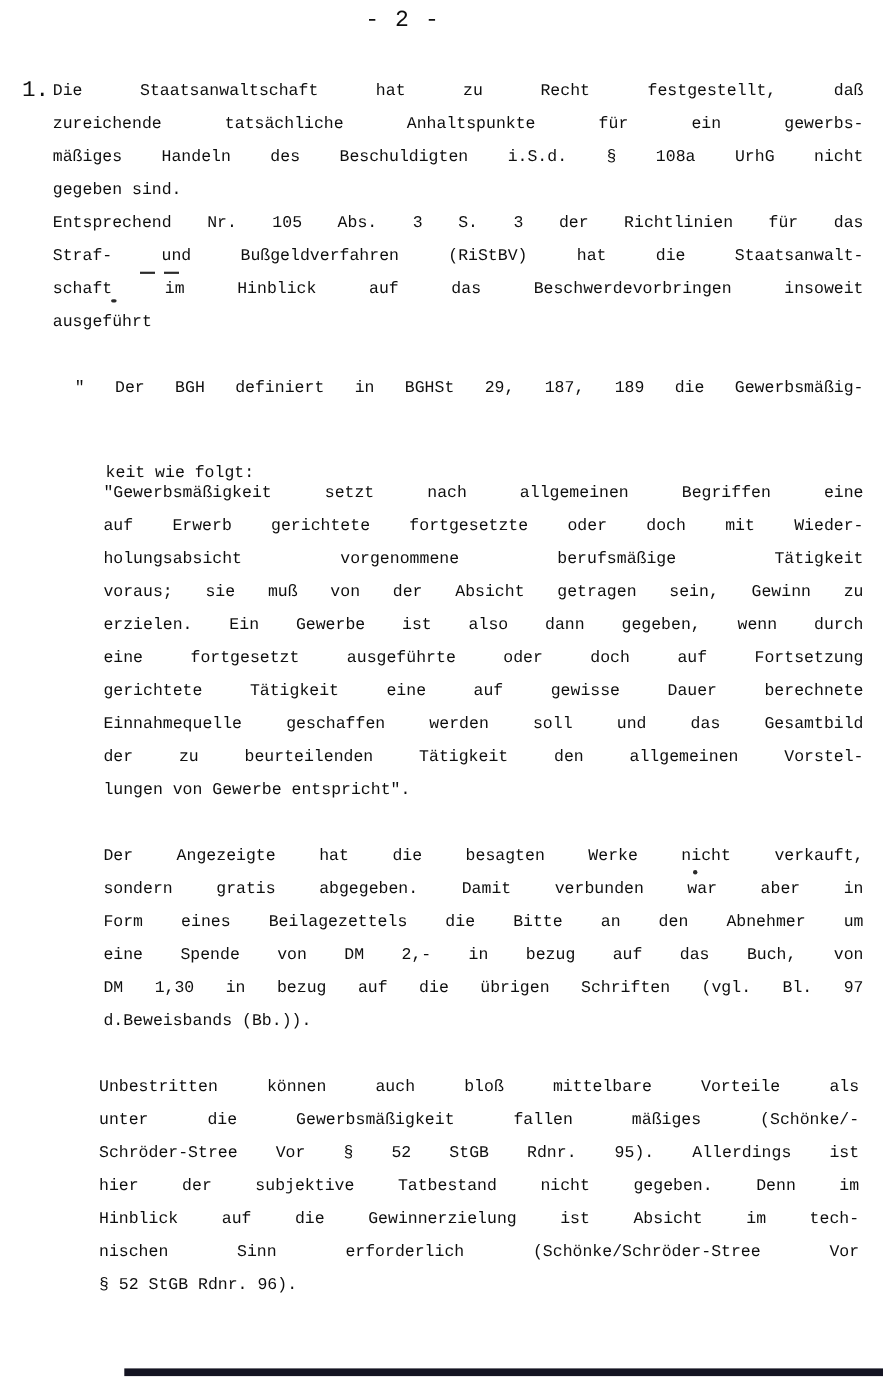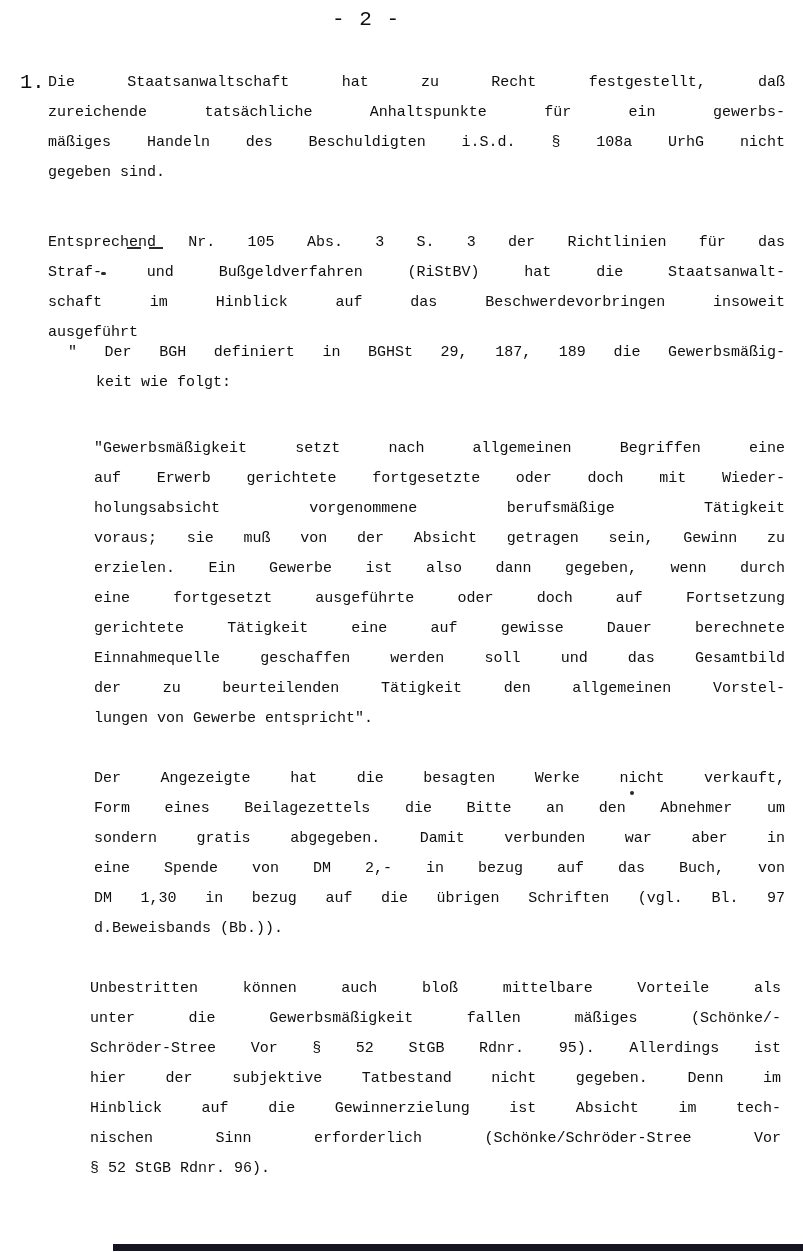--- a/index.html
+++ b/index.html
@@ -43,23 +43,23 @@
     text-align-last: justify;
   }
   .list-marker {
     position: absolute;
     left: 20px;
     top: 68px;
     font-size: 20.5px;
     line-height: 30px;
   }
   #p1 { left: 48px; top: 68px;  width: 737px; }
-  #p2 { left: 48px; top: 188px; width: 737px; margin-top: 40px; }
+  #p2 { left: 48px; top: 188px; width: 737px; }
   #p3 { left: 68px; top: 338px; width: 717px; }
-  #p3 .line:nth-child(2) { padding-left: 28px; }
+  #p3 .line:nth-child(2) { padding-left: 28px; margin-top: 48px; }
   #p4 { left: 94px; top: 434px; width: 691px; }
   #p5 { left: 94px; top: 764px; width: 691px; }
   #p6 { left: 90px; top: 974px; width: 691px; }
 
   
   .artifact {
     position: absolute;
     background: #2a2a2a;
   }
   #art-underline-und { left: 127px; top: 247px; width: 40px; height: 2px;
@@ -113,22 +113,22 @@
       <div class="line jl">erzielen. Ein Gewerbe ist also dann gegeben, wenn durch</div>
       <div class="line jl">eine fortgesetzt ausgeführte oder doch auf Fortsetzung</div>
       <div class="line jl">gerichtete Tätigkeit eine auf gewisse Dauer berechnete</div>
       <div class="line jl">Einnahmequelle geschaffen werden soll und das Gesamtbild</div>
       <div class="line jl">der zu beurteilenden Tätigkeit den allgemeinen Vorstel-</div>
       <div class="line">lungen von Gewerbe entspricht".</div>
     </div>
 
   <div id="p5" class="para">
       <div class="line jl">Der Angezeigte hat die besagten Werke nicht verkauft,</div>
+      <div class="line jl">sondern gratis abgegeben. Damit verbunden war aber in</div>
       <div class="line jl">Form eines Beilagezettels die Bitte an den Abnehmer um</div>
-      <div class="line jl">sondern gratis abgegeben. Damit verbunden war aber in</div>
       <div class="line jl">eine Spende von DM 2,- in bezug auf das Buch, von</div>
       <div class="line jl">DM 1,30 in bezug auf die übrigen Schriften (vgl. Bl. 97</div>
       <div class="line">d.Beweisbands (Bb.)).</div>
     </div>
 
   <div id="p6" class="para">
       <div class="line jl">Unbestritten können auch bloß mittelbare Vorteile als</div>
       <div class="line jl">unter die Gewerbsmäßigkeit fallen mäßiges (Schönke/-</div>
       <div class="line jl">Schröder-Stree Vor § 52 StGB Rdnr. 95). Allerdings ist</div>
       <div class="line jl">hier der subjektive Tatbestand nicht gegeben. Denn im</div>

